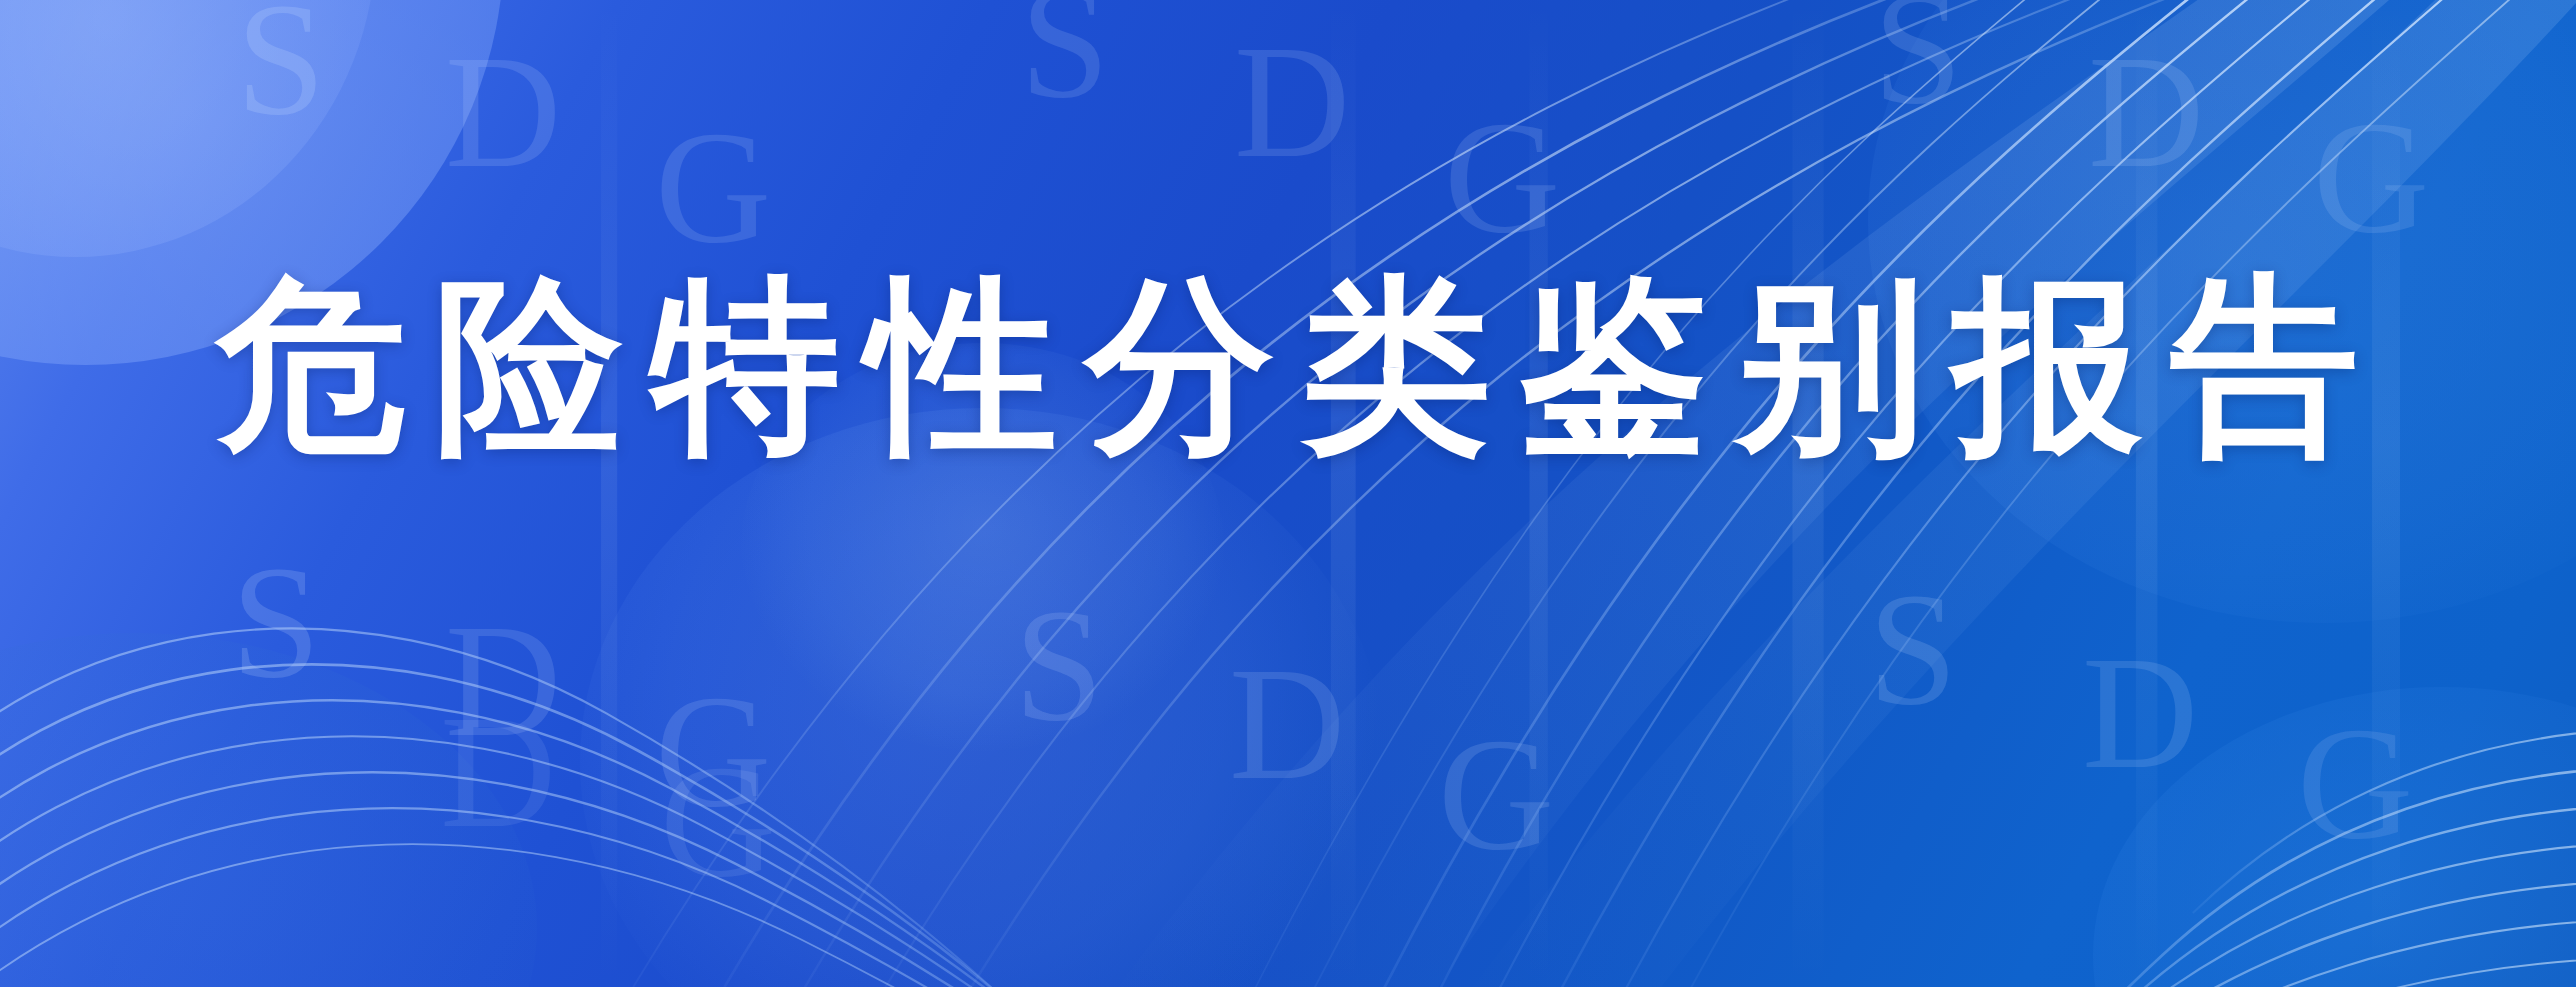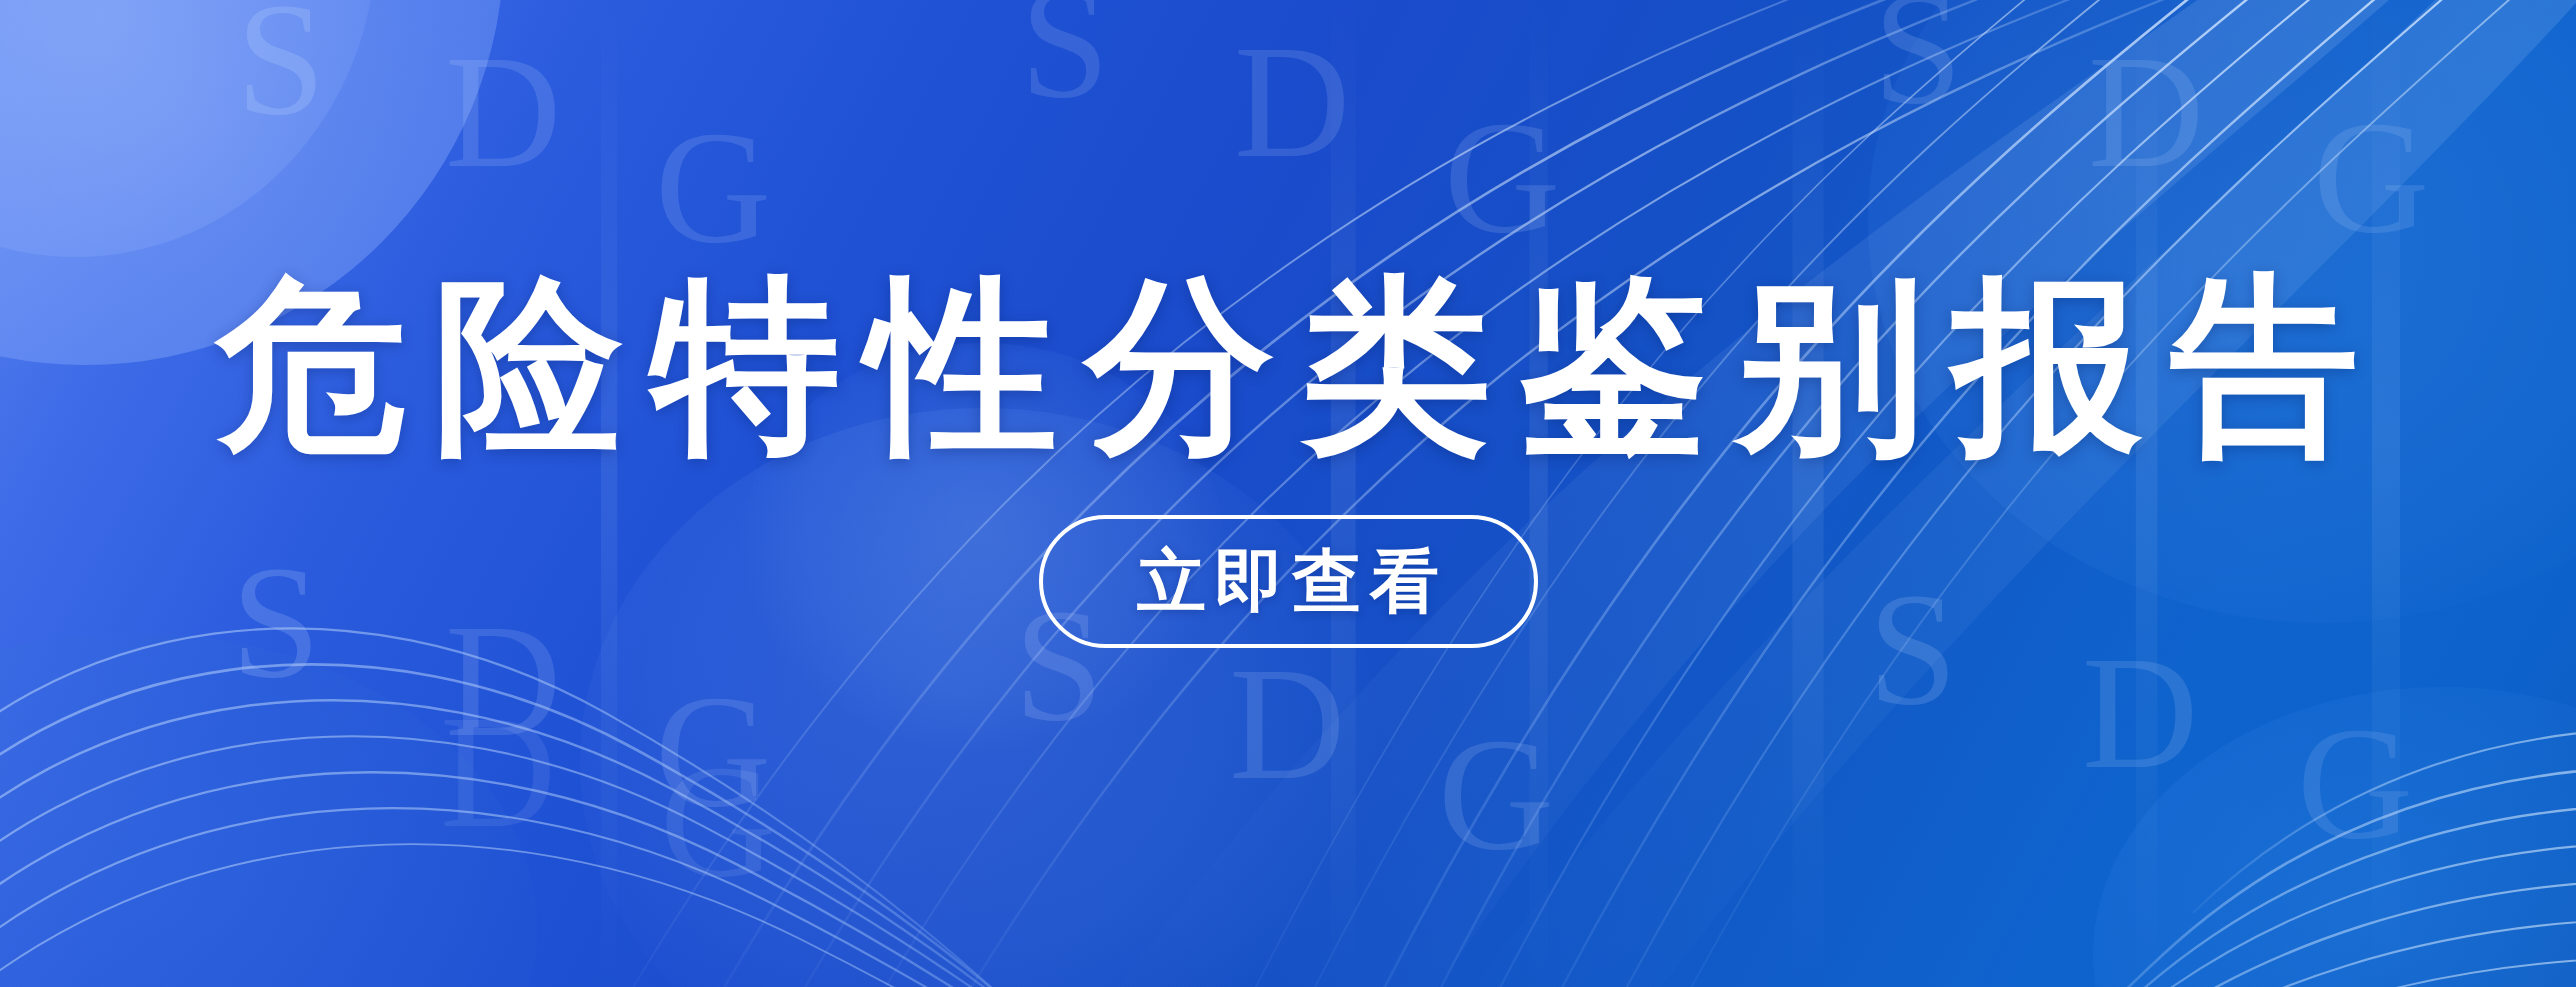--- a/index.html
+++ b/index.html
@@ -282,19 +282,16 @@
       <span class="wm" style="left: 1868px; top: 569px; font-size: 161px; color: rgba(198, 220, 255, 0.17);">S</span>
       <span class="wm" style="left: 2082px; top: 633px; font-size: 161px; color: rgba(198, 220, 255, 0.15);">D</span>
       <span class="wm" style="left: 2297px; top: 703px; font-size: 161px; color: rgba(198, 220, 255, 0.13);">G</span>
       <span class="wm" style="left: 440px; top: 692px; font-size: 161px; color: rgba(198, 220, 255, 0.1);">D</span>
       <span class="wm" style="left: 660px; top: 741px; font-size: 161px; color: rgba(198, 220, 255, 0.11);">G</span>
     </div>
 
   <div id="content">
     <div id="title">危险特性分类鉴别报告</div>
 
-    <div id="cta">
-      <span id="cta-label">立即查看</span>
-    </div>
   </div>
 
 </div>
 
 
 </body></html>

